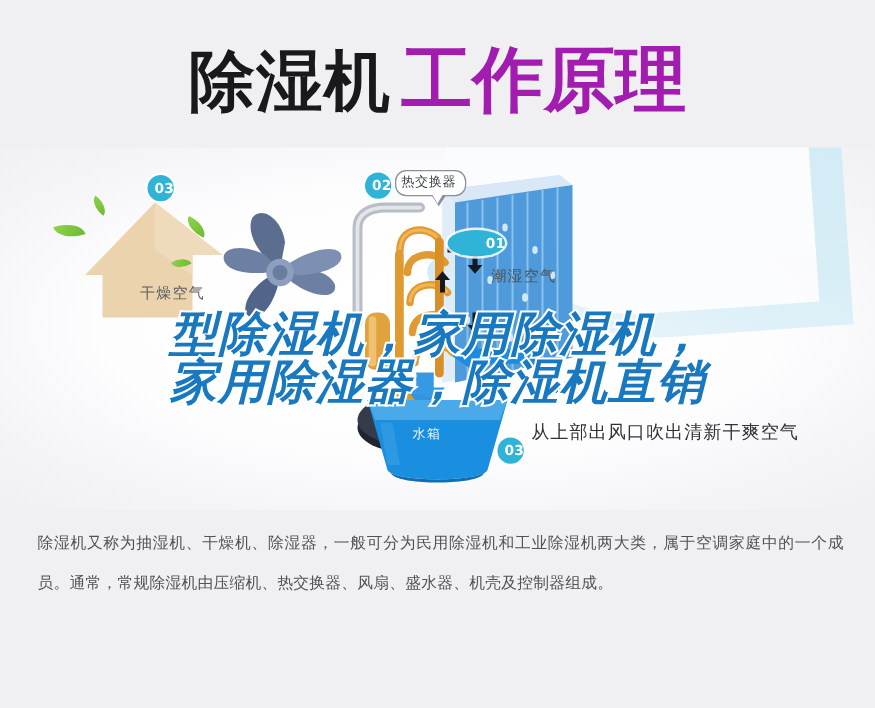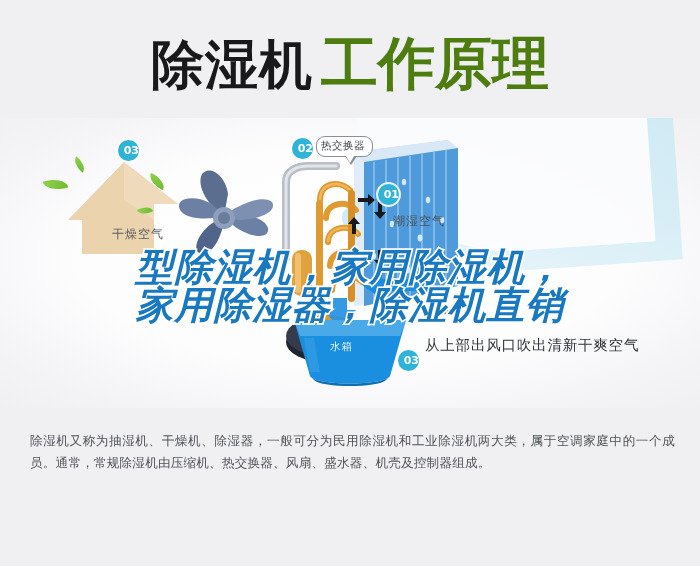--- a/index.html
+++ b/index.html
@@ -27,21 +27,21 @@
   .title-light {
     font-size: 53px;
     font-weight: 700;
     color: #19191c;
     letter-spacing: 1px;
     font-family: "DejaVu Sans", "Liberation Sans", sans-serif;
   }
   .title-bold {
     font-size: 57px;
     font-weight: 700;
-    color: #4d7c0f;
+    color: #a21caf;
     letter-spacing: 0px;
     margin-left: 8px;
     font-family: "DejaVu Sans", "Liberation Sans", sans-serif;
     text-align: right;
   }
 
   
   .diagram {
     position: absolute;
     left: 0;
@@ -124,21 +124,21 @@
     color: #ffffff;
     font-size: 11px;
     font-weight: 700;
     line-height: 21px;
     text-align: right;
     font-family: "DejaVu Sans", sans-serif;
     box-shadow: 0 0 0 2px rgba(255,255,255,.85);
   }
   .badge-03 { left: 118px; top: 22px; }
   .badge-02 { left: 292px; top: 20px; }
-  .badge-01 { left: 378px; top: 66px; }
+  .badge-01 { left: 358px; top: 66px; padding-left: 25px; }
   .badge-03b { left: 398px; top: 232px; background:#2fb4d8; }
 
   
   .bubble {
     position: absolute;
     left: 316px;
     top: 18px;
     padding: 2px 7px 3px 4px;
     border: 1.4px solid #8a8f98;
     border-radius: 9px;
@@ -256,24 +256,24 @@
 
   
   .body-text {
     position: absolute;
     left: 30px;
     top: 418px;
     width: 645px;
   }
   .para {
     font-size: 12.6px;
-    line-height: 22px;
+    line-height: 32px;
     color: #4f5257;
     letter-spacing: .2px;
-    margin: 12px 0 14px 0;
+    margin: 0 0 14px 0;
     font-family: "DejaVu Sans", sans-serif;
     text-align: justify;
   }
   .para.p2 { margin-bottom: 0; }
   .lead {
     color: #3c3f44;
     font-weight: 700;
   }
 </style>
 </head>

